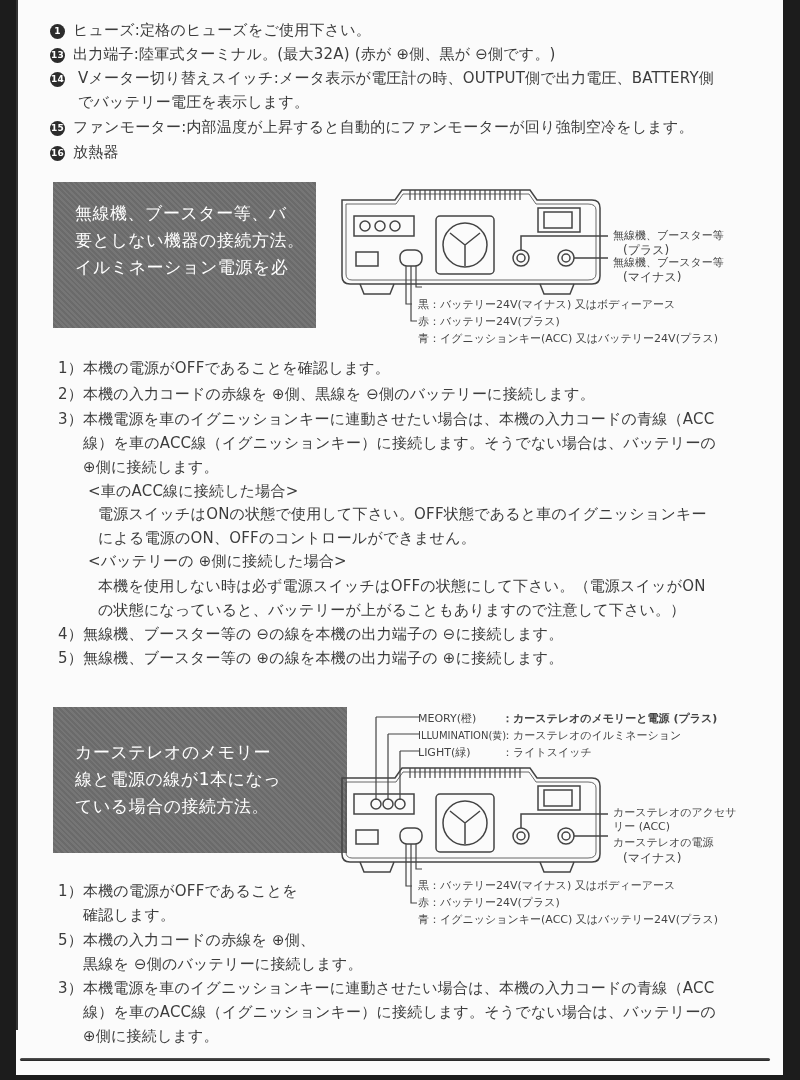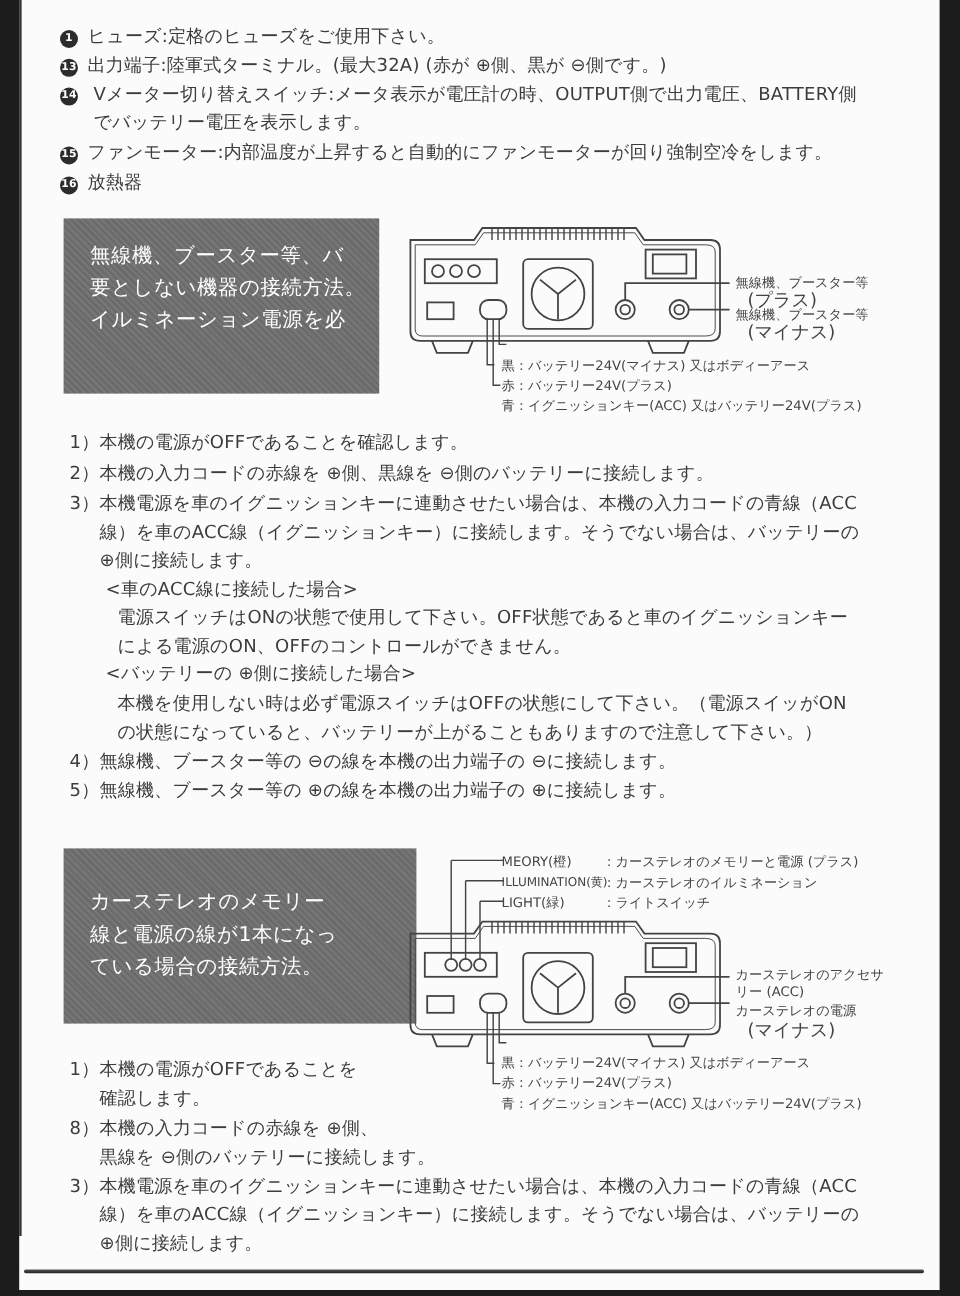--- a/index.html
+++ b/index.html
@@ -13,21 +13,21 @@
   .line { position:absolute; white-space:nowrap; font-size:15px; line-height:20px; color:#3c3c3c; letter-spacing:0.2px; }
   .num-badge { display:inline-block; width:15px; height:15px; border-radius:50%; background:#2c2c2c; color:#fff;
                font-size:9px; line-height:15px; text-align:center; margin-right:8px; vertical-align:1px; font-weight:bold; }
 
   .grey-box { position:absolute; background:#707070; color:#fff; font-size:17px; line-height:27px;
               padding:18px 0 0 22px; box-sizing:border-box; letter-spacing:0.5px;
               background-image:repeating-linear-gradient(45deg, rgba(255,255,255,0.04) 0 2px, rgba(0,0,0,0.05) 2px 4px); }
   .grey-box div { white-space:nowrap; }
 
   .small { position:absolute; white-space:nowrap; font-size:11px; line-height:14px; color:#444; }
-  .tiny { font-size:15px; }
+  .tiny { font-size:12px; }
   .diagram { position:absolute; }
 </style>
 </head>
 <body>
 
 <div class="page">
   <div class="leftbar"></div>
 </div>
 
 <div class="line" style="left:50px;top:20px;"><span class="num-badge">1</span><span>ヒューズ:定格のヒューズをご使用下さい。</span></div>
@@ -94,21 +94,21 @@
 <div class="line" style="left:58px;top:624px;">4）無線機、ブースター等の ⊖の線を本機の出力端子の ⊖に接続します。</div>
 <div class="line" style="left:58px;top:648px;">5）無線機、ブースター等の ⊕の線を本機の出力端子の ⊕に接続します。</div>
 
 <div class="grey-box" style="left:53px;top:707px;width:294px;height:146px;padding-top:32px;">
   <div>カーステレオのメモリー</div>
   <div>線と電源の線が1本になっ</div>
   <div>ている場合の接続方法。</div>
 </div>
 
 <div class="small" style="left:418px;top:712px;">MEORY(橙)</div>
-<div class="small" style="left:502px;top:712px;">：カーステレオのメモリーと電源 (プラス)</div>
+<div class="small" style="left:502px;top:712px;font-weight:bold;">：カーステレオのメモリーと電源 (プラス)</div>
 <div class="small" style="left:418px;top:729px;font-size:10px;">ILLUMINATION(黄)</div>
 <div class="small" style="left:502px;top:729px;">：カーステレオのイルミネーション</div>
 <div class="small" style="left:418px;top:746px;">LIGHT(緑)</div>
 <div class="small" style="left:502px;top:746px;">：ライトスイッチ</div>
 
 <svg class="diagram" style="left:330px;top:712px;" width="300" height="200" viewBox="0 0 300 200">
   <g fill="none" stroke="#444" stroke-width="1.5">
     <path d="M46 5 H90 M58 22 H90 M70 39 H90" stroke-width="1.2"></path>
     <path d="M46 5 V88 M58 22 V88 M70 39 V88" stroke-width="1.2"></path>
     <path d="M12 66 L65 66 L72 56 L200 56 L207 66 L262 66 Q270 66 270 74 L270 142 Q270 150 262 150 L20 150 Q12 150 12 142 Z"></path>
@@ -139,19 +139,19 @@
 <div class="small" style="left:613px;top:820px;">リー (ACC)</div>
 <div class="small" style="left:613px;top:836px;">カーステレオの電源</div>
 <div class="small tiny" style="left:623px;top:851px;">(マイナス)</div>
 
 <div class="small" style="left:418px;top:879px;">黒：バッテリー24V(マイナス) 又はボディーアース</div>
 <div class="small" style="left:418px;top:896px;">赤：バッテリー24V(プラス)</div>
 <div class="small" style="left:418px;top:913px;">青：イグニッションキー(ACC) 又はバッテリー24V(プラス)</div>
 
 <div class="line" style="left:58px;top:881px;">1）本機の電源がOFFであることを</div>
 <div class="line" style="left:83px;top:905px;">確認します。</div>
-<div class="line" style="left:58px;top:930px;">8）本機の入力コードの赤線を ⊕側、</div>
+<div class="line" style="left:58px;top:930px;">5）本機の入力コードの赤線を ⊕側、</div>
 <div class="line" style="left:83px;top:954px;">黒線を ⊖側のバッテリーに接続します。</div>
 <div class="line" style="left:58px;top:978px;">3）本機電源を車のイグニッションキーに連動させたい場合は、本機の入力コードの青線（ACC</div>
 <div class="line" style="left:83px;top:1002px;">線）を車のACC線（イグニッションキー）に接続します。そうでない場合は、バッテリーの</div>
 <div class="line" style="left:83px;top:1026px;">⊕側に接続します。</div>
 
 <div class="hr-bottom"></div>
 
 </body></html>

